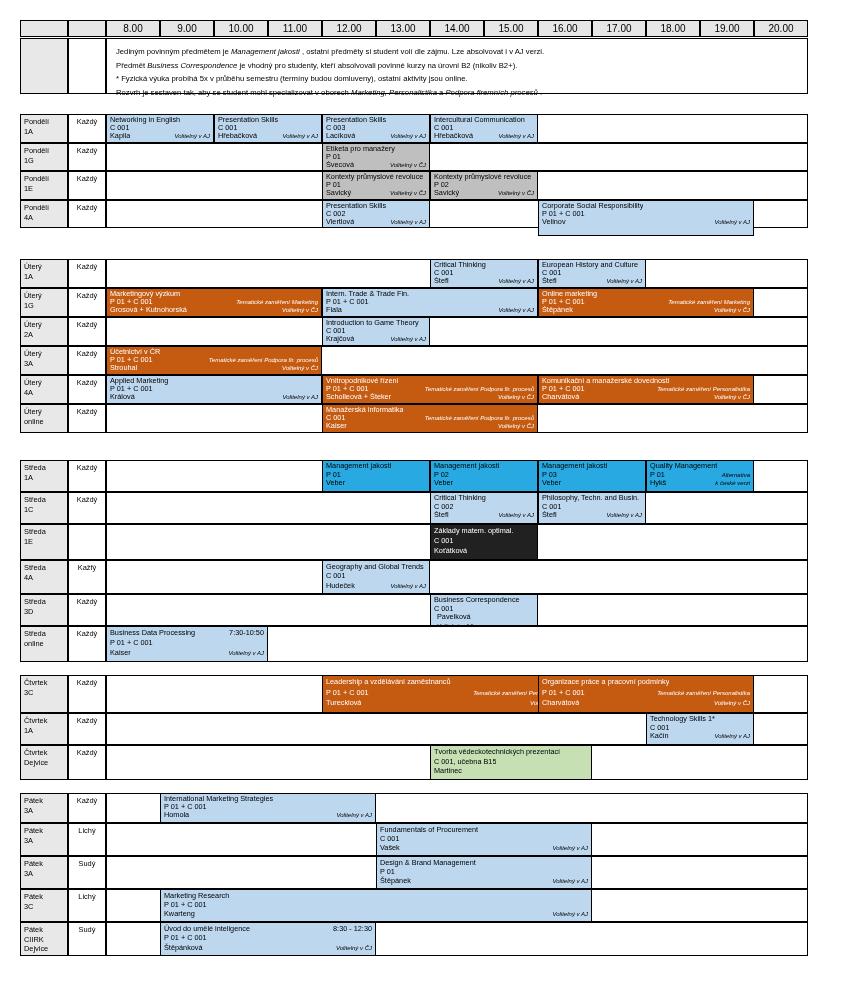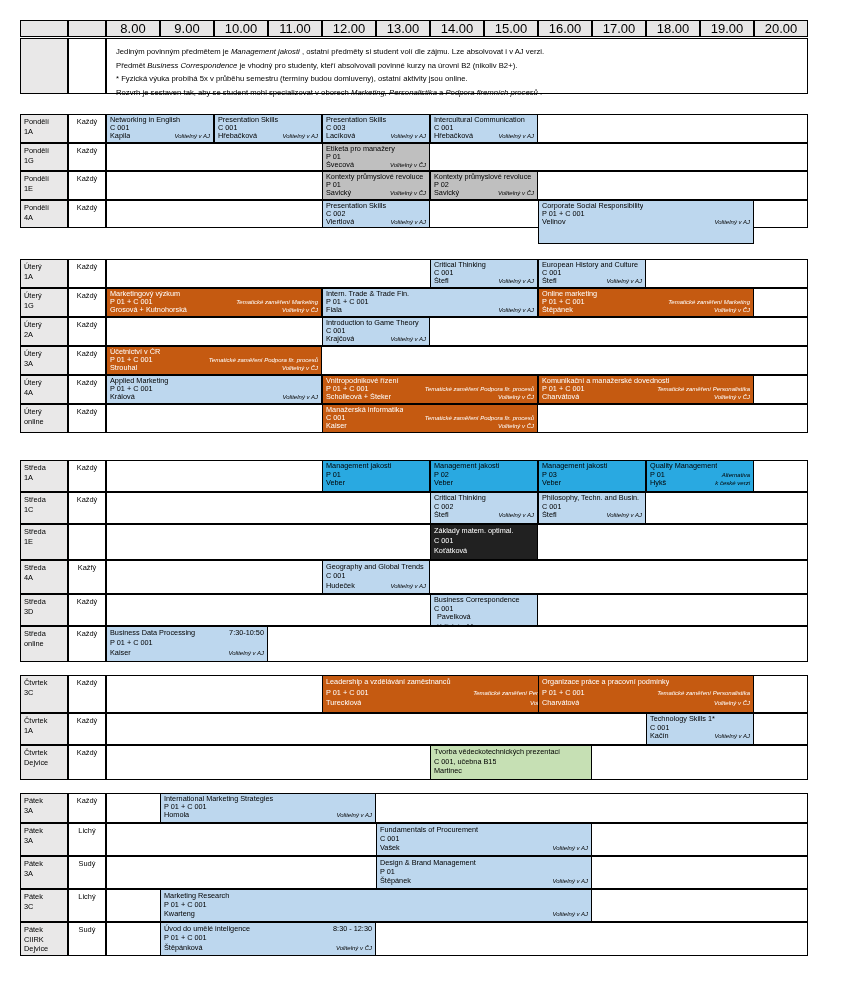--- a/index.html
+++ b/index.html
@@ -1,20 +1,20 @@
 <!DOCTYPE html>
 <html><head>
 <meta charset="utf-8">
 <style>
   html,body{margin:0;padding:0;background:#ffffff;}
   #canvas{position:relative;width:860px;height:1000px;background:#ffffff;
           font-family:"Liberation Sans",sans-serif;color:#000;}
   .cell{position:absolute;box-sizing:border-box;border:1.5px solid #000;background:#fff;}
   .hdrcell{background:#e7e6e6;display:flex;align-items:center;justify-content:center;
-           font-size:13px;}
+           font-size:10px;}
   .lblcell{background:#e9e8e8;padding:2px 3px 0 3px;font-size:7.4px;line-height:9.6px;}
   .freqcell{background:#fff;padding-top:2px;font-size:7.4px;text-align:center;}
   .rowarea{background:#fff;}
   .notesarea{background:#fff;padding:6px 0 0 9px;font-size:7.7px;line-height:13.6px;}
   .it{font-style:italic;}
   .event{position:absolute;box-sizing:border-box;border:1.5px solid #000;
          padding-top:1px;overflow:hidden;font-size:7.3px;}
   .event.dark{color:#fff;}
   .eline{display:flex;justify-content:space-between;align-items:baseline;
          padding:0 3px;white-space:nowrap;overflow:hidden;}
@@ -189,21 +189,21 @@
         <span class="el">Presentation Skills</span>
       </div>
       <div class="eline" style="line-height: 8px;">
         <span class="el">C 002</span>
       </div>
       <div class="eline" style="line-height: 8px;">
         <span class="el">Viertlová</span>
         <span class="er">Volitelný v AJ</span>
       </div>
     </div>
-    <div class="event" style="left: 538px; top: 200px; width: 216px; height: 44px; position: absolute; background: rgb(189, 215, 238);">
+    <div class="event" style="left: 538px; top: 200px; width: 216px; height: 36px; position: absolute; background: rgb(189, 215, 238);">
       <div class="eline" style="line-height: 8px;">
         <span class="el">Corporate Social Responsibility</span>
       </div>
       <div class="eline" style="line-height: 8px;">
         <span class="el">P 01 + C 001</span>
       </div>
       <div class="eline" style="line-height: 8px;">
         <span class="el">Velinov</span>
         <span class="er">Volitelný v AJ</span>
       </div>

